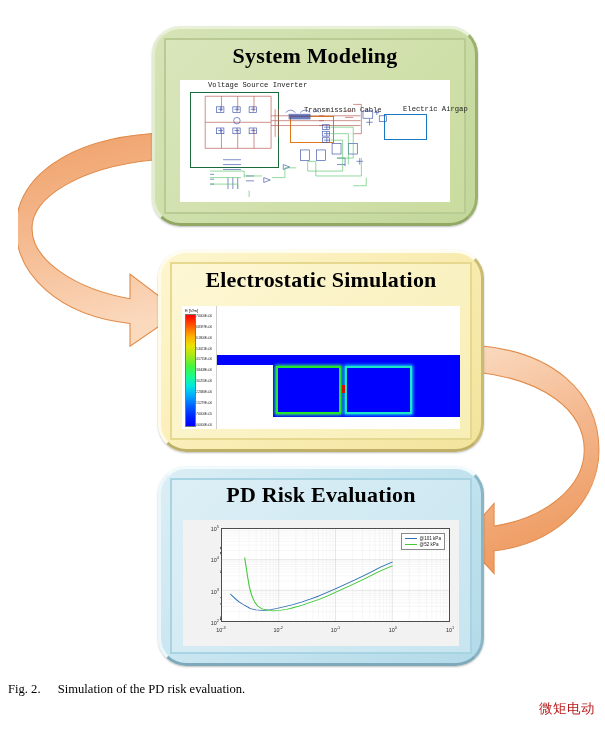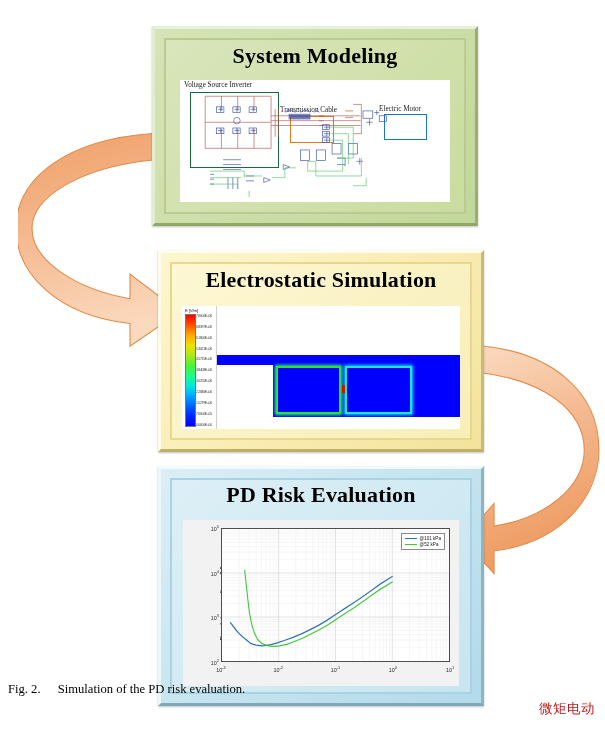--- a/index.html
+++ b/index.html
@@ -1,20 +1,20 @@
 <!DOCTYPE html>
 <html><head>
 <meta charset="utf-8">
 <style>
   html,body{margin:0;padding:0;background:#ffffff;}
   body{width:605px;height:744px;position:relative;overflow:hidden;
        font-family:"Liberation Serif",serif;}
 
   
-  .panel{position:absolute;box-sizing:border-box;}
+  .panel{position:absolute;box-sizing:border-box;border-radius:28px;}
   .panel .inner{position:absolute;inset:9px;box-sizing:border-box;}
   .panel-title{text-align:center;font-family:"Liberation Serif",serif;
       font-weight:bold;color:#000;letter-spacing:.2px;}
 
   
   #panel-modeling{left:152px;top:26px;width:326px;height:200px;
       background:linear-gradient(135deg,#d6e3b6 0%,#cddfaa 45%,#c2d79a 100%);
       border-top:3px solid #e9f0d8;border-left:3px solid #e4eccf;
       border-right:3px solid #9cb06e;border-bottom:3px solid #93a765;
       box-shadow:0 1px 2px rgba(0,0,0,.25);}
@@ -26,34 +26,34 @@
   #panel-electrostatic{left:158px;top:250px;width:326px;height:202px;
       background:linear-gradient(135deg,#fdf6cf 0%,#faedb4 50%,#f2e39c 100%);
       border-top:3px solid #fffdf0;border-left:3px solid #fffbe6;
       border-right:3px solid #c9bb72;border-bottom:3px solid #bfb067;
       box-shadow:0 1px 2px rgba(0,0,0,.25);}
   #panel-electrostatic .inner{border:2px solid #e6d98f;
       background:linear-gradient(135deg,#fdf7d4,#f8eeb6);}
   #panel-electrostatic .panel-title{font-size:22px;padding-top:3px;}
 
   
-  #panel-pd{left:158px;top:466px;width:326px;height:240px;
+  #panel-pd{left:158px;top:466px;width:326px;height:200px;
       background:linear-gradient(135deg,#dceef5 0%,#c5e4ef 50%,#b3dae9 100%);
       border-top:3px solid #f1fafd;border-left:3px solid #eaf7fb;
       border-right:3px solid #89b6c7;border-bottom:3px solid #7da9ba;
       box-shadow:0 1px 2px rgba(0,0,0,.25);}
   #panel-pd .inner{border:2px solid #a8d3e2;
       background:linear-gradient(135deg,#ddeff6,#c7e5f0);}
   #panel-pd .panel-title{font-size:22px;padding-top:2px;}
 
   
   .circuit-canvas{position:absolute;left:14px;top:40px;right:14px;bottom:10px;
       background:#ffffff;}
-  .circ-label{position:absolute;font-family:Liberation Serif, serif;
-      font-size:7.2px;color:#1b1b1b;white-space:nowrap;}
+  .circ-label{position:absolute;font-family:Liberation Mono, monospace;
+      font-size:7.2px;color:#1b1b1b;white-space:nowrap;margin-left:24px;}
   .circ-box{position:absolute;box-sizing:border-box;background:transparent;}
 
   
   .field-wrap{position:absolute;left:10px;top:42px;right:10px;bottom:9px;
       background:#fff;display:flex;}
   .colorbar{width:34px;flex:0 0 34px;background:#fff;
       border-right:1px solid #cfcfcf;position:relative;
       display:flex;flex-direction:column;align-items:flex-start;}
   .cb-title{font-family:"Liberation Sans",sans-serif;font-size:4.4px;
       color:#222;padding:2px 0 1px 3px;letter-spacing:-.2px;}
@@ -153,21 +153,21 @@
 </div>
 
 <div class="panel" id="panel-modeling">
   <div class="inner">
     <div class="panel-title">System Modeling</div>
 
     <div class="circuit-canvas">
 
       <div class="circ-label" style="left:4px;top:1px;">Voltage Source Inverter</div>
       <div class="circ-label" style="left:100px;top:26px;">Transmission Cable</div>
-      <div class="circ-label" style="left:199px;top:25px;">Electric Motor</div>
+      <div class="circ-label" style="left:199px;top:25px;">Electric Airgap</div>
 
       <div class="circ-box" style="left:10px;top:12px;width:89px;height:76px;border:1.6px solid #1a6b3c;"></div>
       <div class="circ-box" style="left:110px;top:36px;width:44px;height:27px;border:1.6px solid #e07a18;"></div>
       <div class="circ-box" style="left:204px;top:34px;width:43px;height:26px;border:1.6px solid #1878c0;"></div>
 
       <svg width="100%" height="100%" viewBox="0 0 298 150" style="position:absolute;left:0;top:0;">
         <g stroke="#b4554d" stroke-width="0.8" fill="none">
           <path d="M14 20 H95 M14 20 V84 M14 84 H95 M95 20 V84"></path>
           <path d="M14 52 H95"></path>
           <path d="M34 20 V38 M34 60 V84 M54 20 V38 M54 60 V84 M74 20 V38 M74 60 V84"></path>

